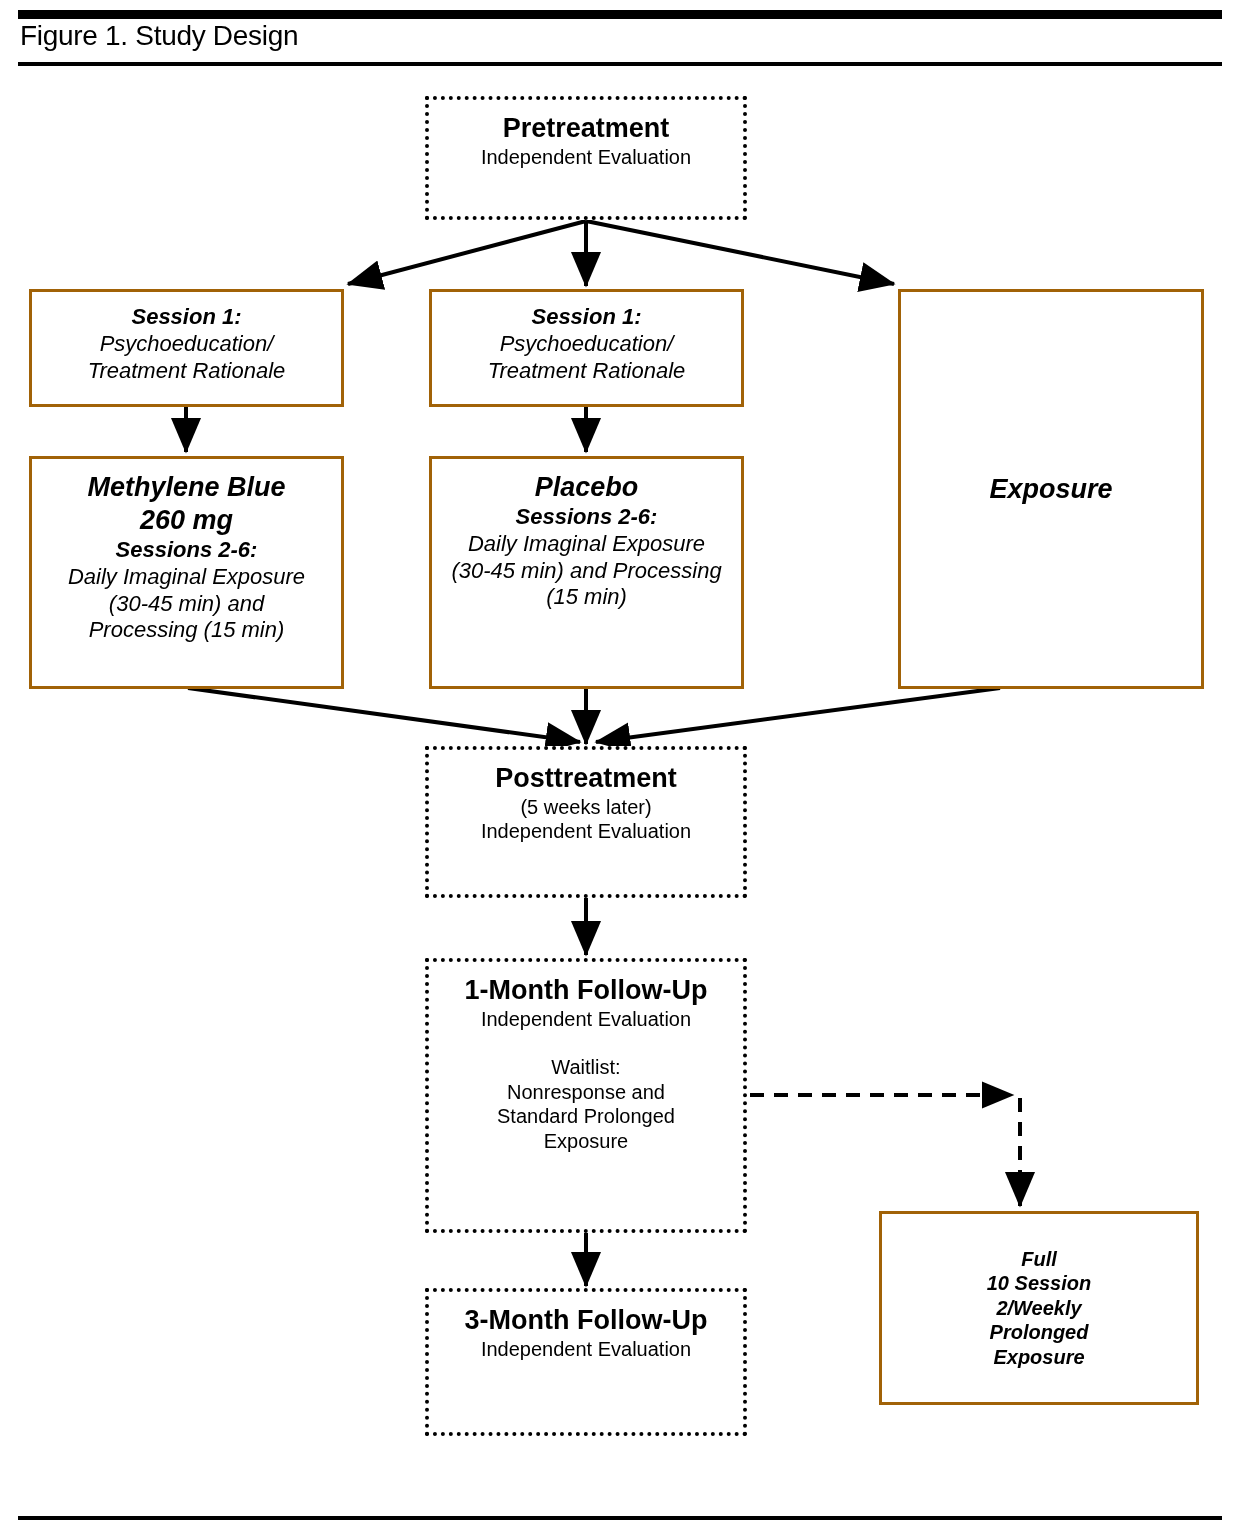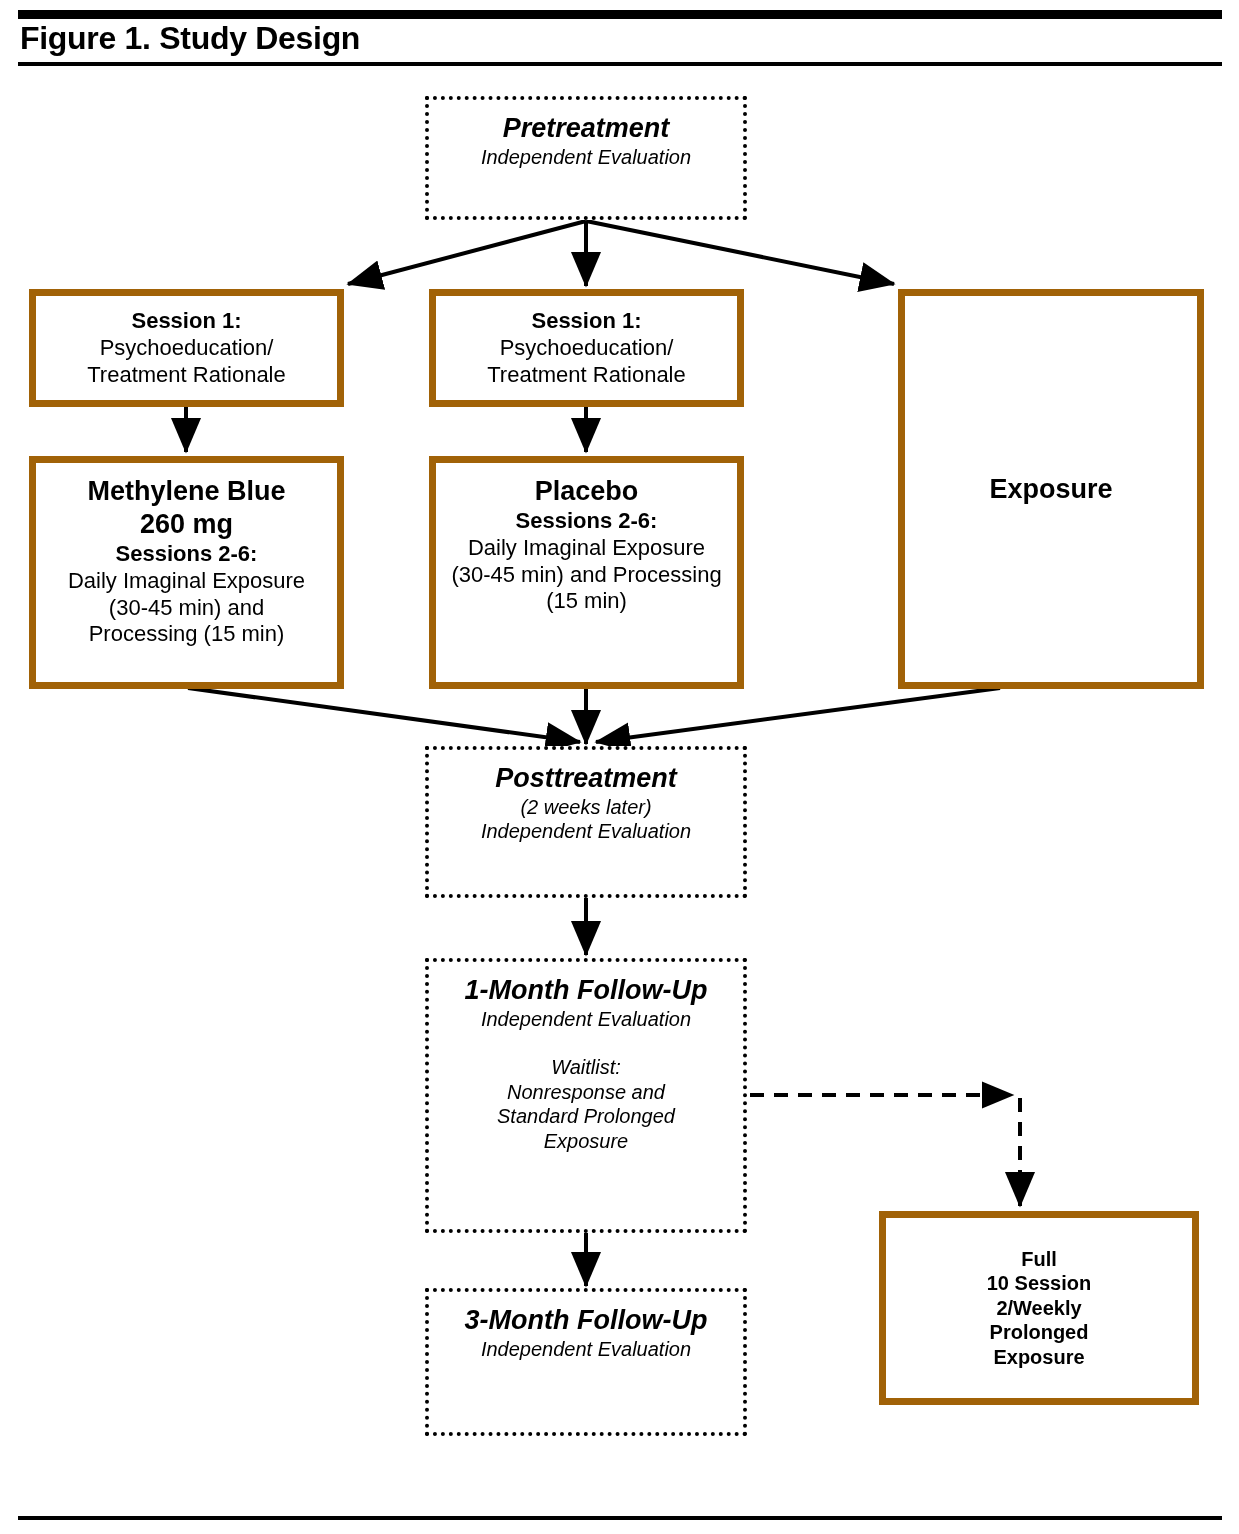--- a/index.html
+++ b/index.html
@@ -41,40 +41,40 @@
     width: 1204px;
     height: 3px;
     background: #000000;
     border-bottom: 1px solid #000;
   }
 
   #fig-title {
     position: absolute;
     left: 20px;
     top: 20px;
-    font-size: 32px;
-    font-weight: bold;
+    font-size: 28px;
+    font-weight: normal;
     letter-spacing: -0.3px;
     white-space: nowrap;
   }
 
   
   .box {
     position: absolute;
     box-sizing: border-box;
     background: #ffffff;
     text-align: center;
     line-height: 1.22;
   }
   .box.solid {
-    border: 7px solid #a16207;
+    border: 3px solid #a16207;
+    font-style: italic;
   }
   .box.dotted {
     border: 4px dotted #000000;
-    font-style: italic;
   }
   .box-inner {
     padding: 12px 10px 0 10px;
   }
   .box-inner.vcenter {
     height: 100%;
     display: flex;
     flex-direction: column;
     justify-content: center;
     padding-top: 0;
@@ -206,21 +206,21 @@
       <div class="fs-sm2 t-bold">Sessions 2-6:</div>
       <div class="fs-sm2 t-reg">Daily Imaginal Exposure</div>
       <div class="fs-sm2 t-reg">(30-45 min) and Processing</div>
       <div class="fs-sm2 t-reg">(15 min)</div>
     </div>
   </div>
 
   <div class="box dotted" style="left:425px; top:746px; width:322px; height:152px;">
     <div class="box-inner">
       <div class="fs-big t-bold">Posttreatment</div>
-      <div class="fs-mid t-reg">(2 weeks later)</div>
+      <div class="fs-mid t-reg">(5 weeks later)</div>
       <div class="fs-mid t-reg">Independent Evaluation</div>
     </div>
   </div>
 
   <div class="box dotted" style="left:425px; top:958px; width:322px; height:275px;">
     <div class="box-inner">
       <div class="fs-big t-bold">1-Month Follow-Up</div>
       <div class="fs-mid t-reg">Independent Evaluation</div>
       <div class="gap-line"></div>
       <div class="fs-mid t-reg">Waitlist:</div>

